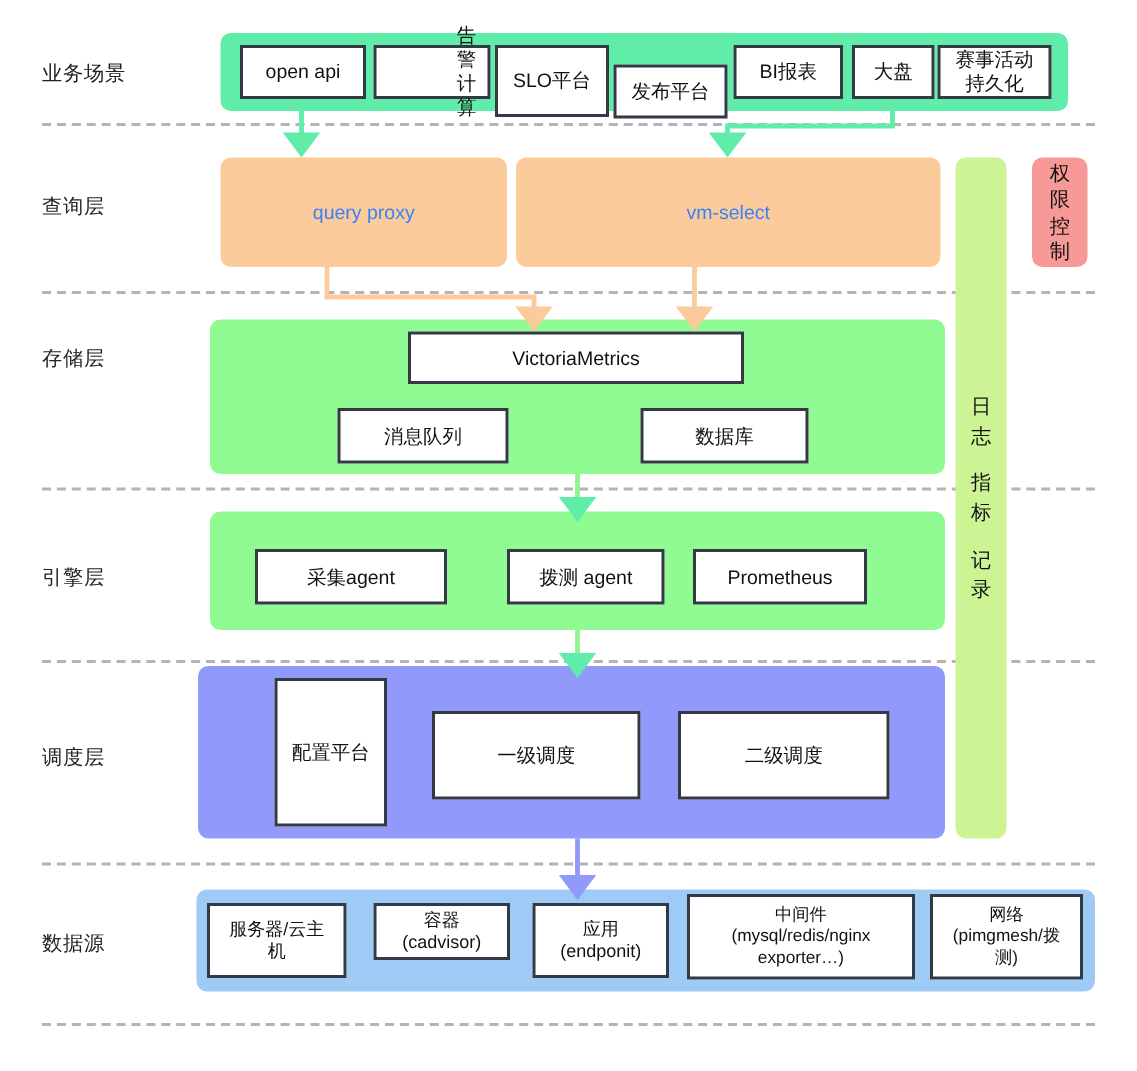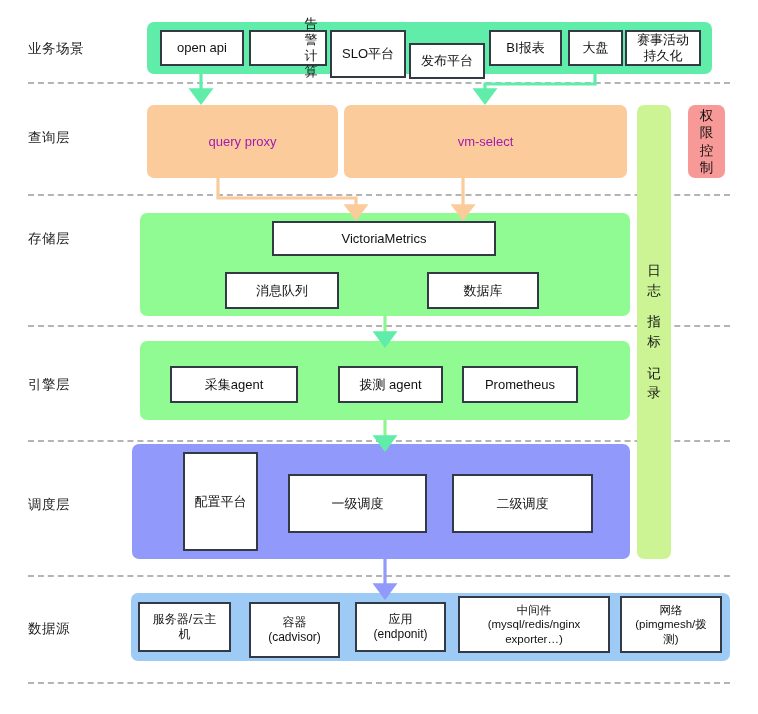--- a/index.html
+++ b/index.html
@@ -72,21 +72,21 @@
   .node.tiny  { font-size: 11.5px; }
 
   
   .band-text {
     position: absolute;
     display: flex;
     align-items: center;
     justify-content: center;
     text-align: center;
     font-size: 13px;
-    color: #a21caf;
+    color: #3b82f6;
     z-index: 3;
   }
   
   .vtext {
     position: absolute;
     z-index: 3;
     display: flex;
     flex-direction: column;
     align-items: center;
     justify-content: center;
@@ -159,21 +159,21 @@
   <div class="band purple" style="left:132px; top:444px; width:498px; height:115px;"></div>
 
   <div class="node" style="left:183px; top:452px; width:75px;  height:99px;">配置平台</div>
   <div class="node" style="left:288px; top:474px; width:139px; height:59px;">一级调度</div>
   <div class="node" style="left:452px; top:474px; width:141px; height:59px;">二级调度</div>
 
   <div class="band blue" style="left:131px; top:593px; width:599px; height:68px;"></div>
 
   <div class="node small" style="left:138px; top:602px; width:93px;  height:50px; white-space:pre-line;">服务器/云主
 机</div>
-  <div class="node small" style="left:249px; top:602px; width:91px;  height:56px; white-space:pre-line;">容器
+  <div class="node small" style="left:249px; top:602px; width:91px;  height:38px; white-space:pre-line;">容器
 (cadvisor)</div>
   <div class="node small" style="left:355px; top:602px; width:91px;  height:50px; white-space:pre-line;">应用
 (endponit)</div>
   <div class="node tiny" style="left:458px; top:596px; width:152px; height:57px; white-space:pre-line;">中间件
 (mysql/redis/nginx
 exporter…)</div>
   <div class="node tiny" style="left:620px; top:596px; width:102px; height:57px; white-space:pre-line;">网络
 (pimgmesh/拨
 测)</div>
 

